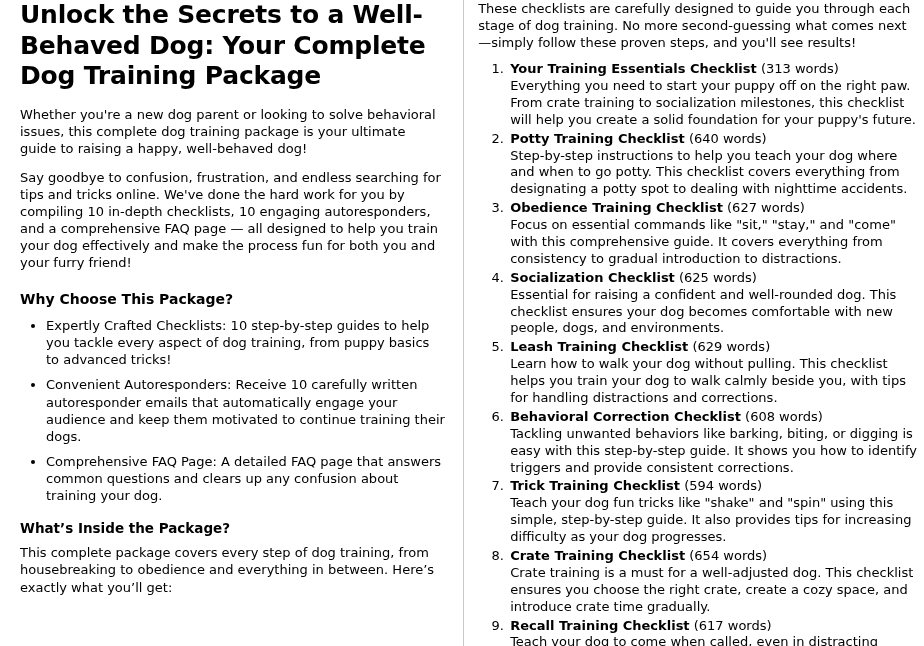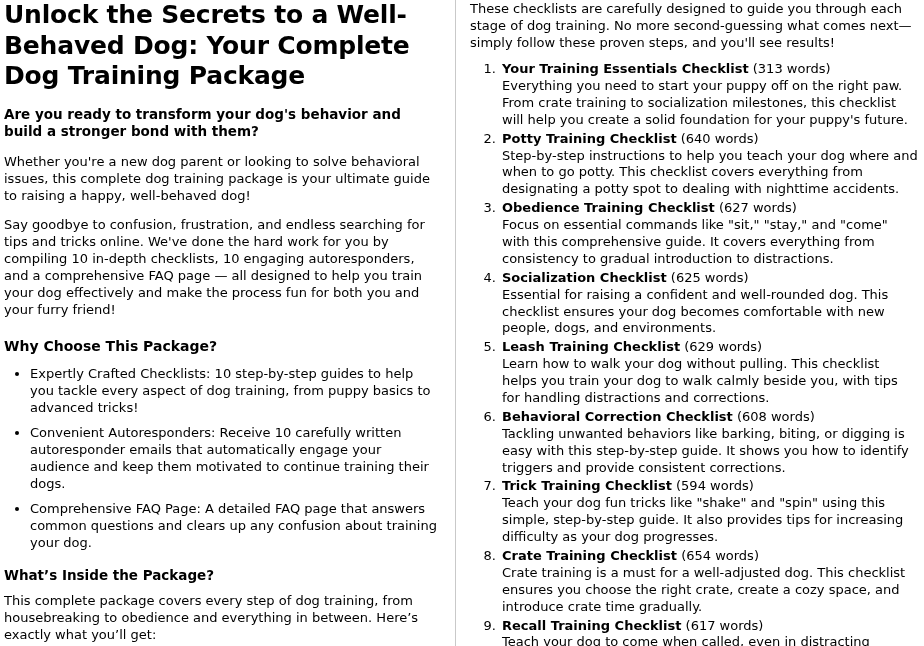--- a/index.html
+++ b/index.html
@@ -13,20 +13,21 @@
     font-family: "DejaVu Sans", sans-serif;
     color: #000000;
     overflow: hidden;
   }
   .page {
     position: relative;
     width: 924px;
     height: 646px;
     display: flex;
     box-sizing: border-box;
+    padding-left: 16px;
   }
   .col {
     box-sizing: border-box;
     overflow: hidden;
   }
   .col-left {
     width: 455px;
     padding: 0 18px 0 4px;
   }
   .col-divider {
@@ -113,21 +114,20 @@
 </style>
 </head>
 <body>
 
 <div class="page">
 
   <div class="col col-left">
 
     <h1>Unlock the Secrets to a Well-Behaved Dog: Your Complete Dog Training Package</h1>
 
-    <p class="lead">Are you ready to transform your dog's behavior and build a stronger bond with them?</p>
 
     <p><span>Whether you're a new dog parent or looking to solve behavioral issues, </span><b>this complete dog training package</b><span> is your ultimate guide to raising a happy, well-behaved dog!</span></p>
 
     <p><span>Say goodbye to confusion, frustration, and endless searching for tips and tricks online. We've done the hard work for you by compiling 10 in-depth </span><b>checklists</b><span>, </span><b>10 engaging autoresponders</b><span>, and a </span><b>comprehensive FAQ page</b><span> — all designed to help you train your dog effectively and make the process fun for both you and your furry friend!</span></p>
 
     <h2>Why Choose This Package?</h2>
 
     <ul class="bullets">
       <li><b>Expertly Crafted Checklists</b><span>: 10 step-by-step guides to help you tackle every aspect of dog training, from puppy basics to advanced tricks!</span></li>
       <li><b>Convenient Autoresponders</b><span>: Receive 10 carefully written autoresponder emails that automatically engage your audience and keep them motivated to continue training their dogs.</span></li>

